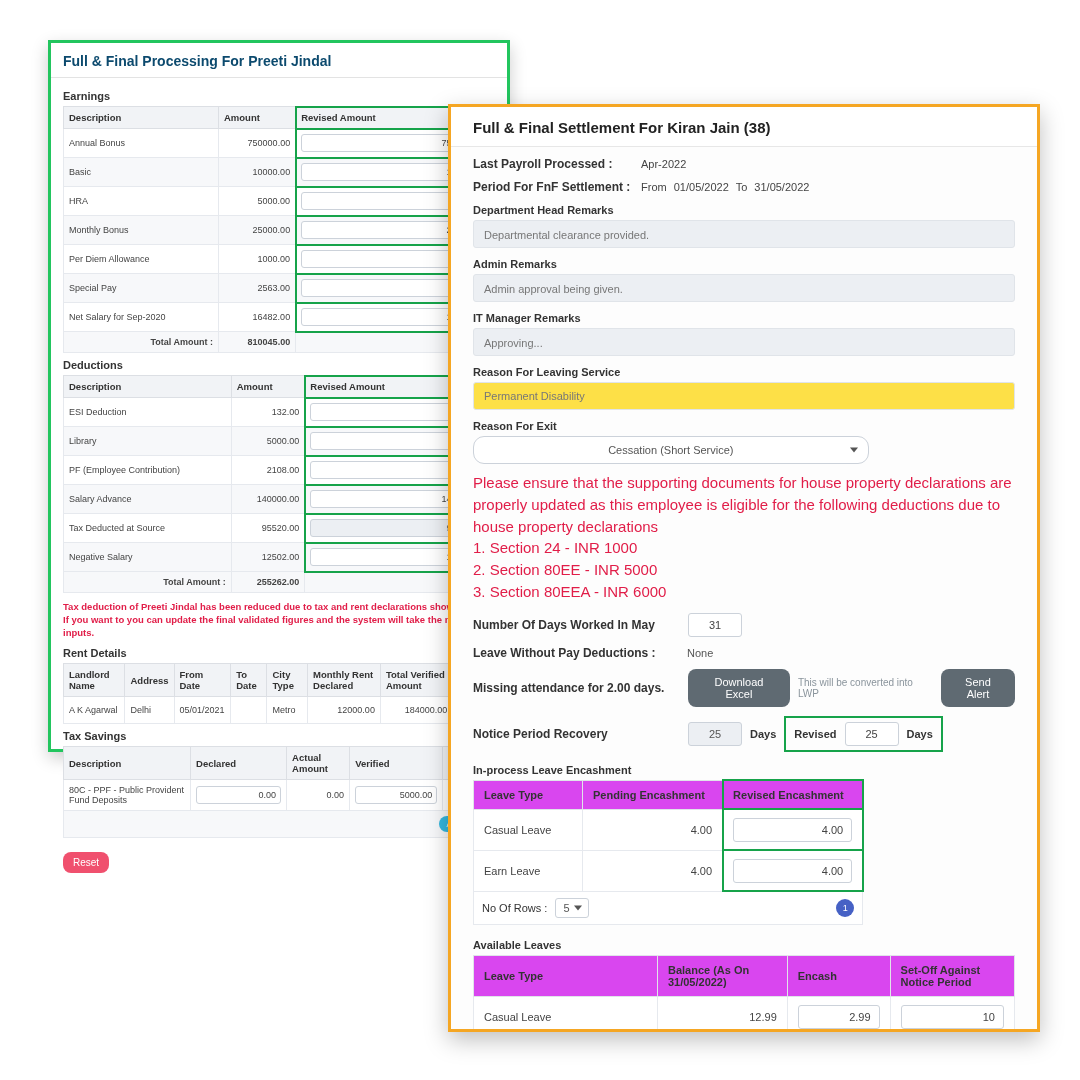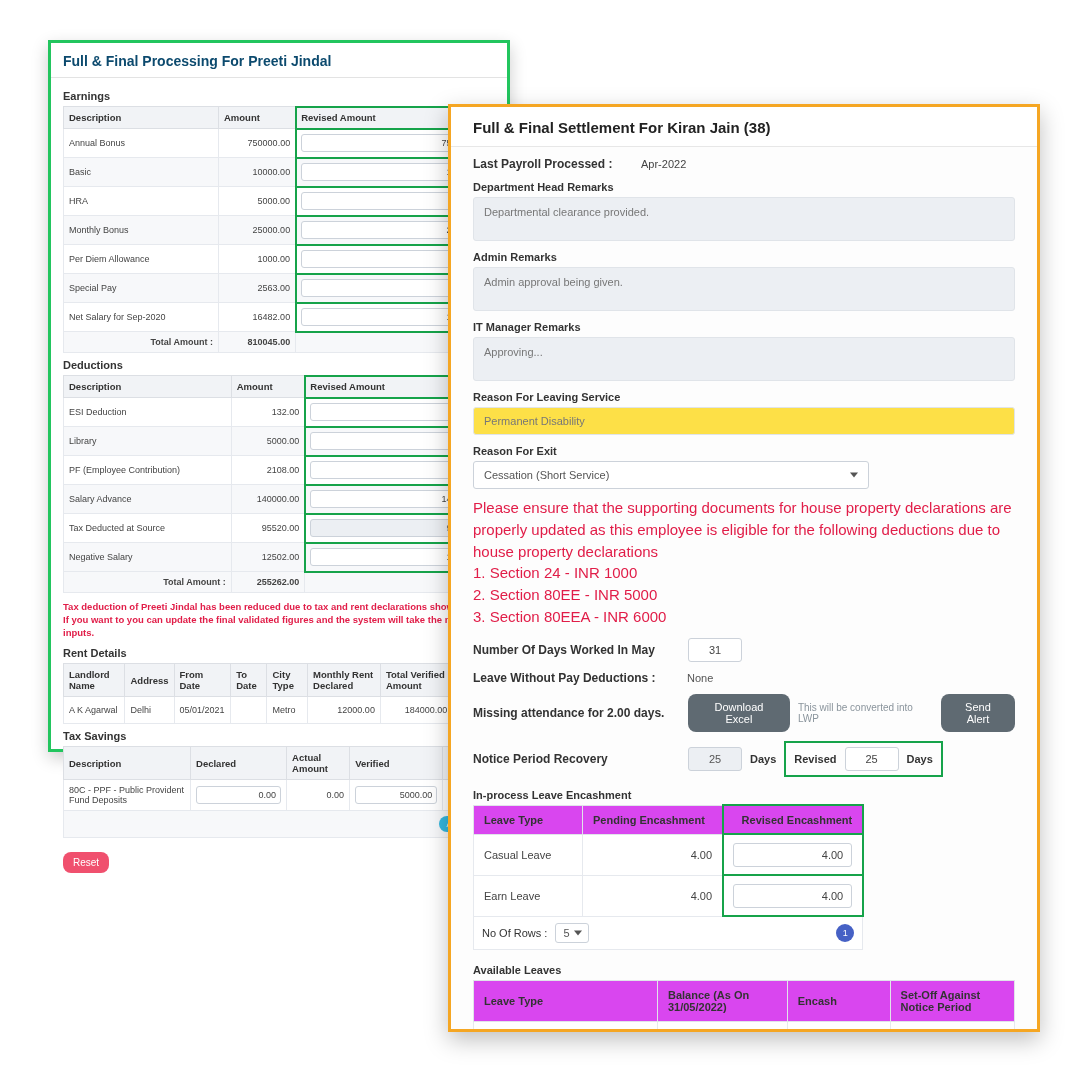--- a/index.html
+++ b/index.html
@@ -79,29 +79,29 @@
   }
   .panel-front-body { padding: 10px 22px 14px 22px; }
 
   .frow { display: flex; align-items: center; margin-bottom: 9px; }
   .flabel { font-size: 12px; font-weight: bold; color: #333; width: 168px; flex: none; }
   .fvalue { font-size: 11px; color: #444; }
 
   .field-label { font-size: 11px; font-weight: bold; color: #333; margin: 10px 0 4px 0; }
   .textarea-box {
     width: 100%; background: #eceff3; border: 1px solid #e0e4e9; border-radius: 3px;
-    color: #777; font-size: 11px; padding: 8px 10px; height: 44px;
+    color: #777; font-size: 11px; padding: 8px 10px; height: 28px;
   }
   .input-box {
     width: 100%; background: #fde047; border: 1px solid #e0e4e9; border-radius: 3px;
     color: #777; font-size: 11px; padding: 7px 10px;
   }
   .select-box {
-    width: 73%; background: #fff; border: 1px solid #ccd2da; border-radius: 3px;
-    color: #555; font-size: 11px; padding: 7px 10px; position: relative;
+    width: 73%; background: #fff; border: 1px solid #ccd2da; border-radius: 11px;
+    color: #555; font-size: 11px; padding: 7px 10px; position: relative; text-align: center;
   }
   .select-box .caret {
     position: absolute; right: 10px; top: 50%; transform: translateY(-50%);
     width: 0; height: 0; border-left: 4px solid transparent; border-right: 4px solid transparent;
     border-top: 5px solid #555;
   }
   .note-red { color: #e11d48; font-size: 15px; line-height: 1.45; margin: 8px 0 6px 0; }
   .note-red div { margin: 0; }
 
   .small-input {
@@ -330,20 +330,29 @@
 
   <div class="panel-front">
     <div class="panel-front-title">Full &amp; Final Settlement For Kiran Jain (38)</div>
     <div class="panel-front-body">
 
       <div class="frow">
         <div class="flabel">Last Payroll Processed :</div>
         <div class="fvalue">Apr-2022</div>
       </div>
 
+      <div class="frow">
+        <div class="flabel">Period For FnF Settlement :</div>
+        <div class="fvalue">
+          <span>From</span>
+          <span style="margin:0 4px;">01/05/2022</span>
+          <span>To</span>
+          <span style="margin-left:4px;">31/05/2022</span>
+        </div>
+      </div>
 
       <div class="field-label">Department Head Remarks</div>
       <div class="textarea-box">Departmental clearance provided.</div>
 
       <div class="field-label">Admin Remarks</div>
       <div class="textarea-box">Admin approval being given.</div>
 
       <div class="field-label">IT Manager Remarks</div>
       <div class="textarea-box">Approving...</div>
 
@@ -390,21 +399,21 @@
           <span class="inline-lbl" style="margin-right:0;">Days</span>
         </span>
       </div>
 
       <div class="field-label" style="margin-top:12px;">In-process Leave Encashment</div>
       <table class="grid2" style="width:72%;">
         <thead>
           <tr>
             <th style="width:28%;">Leave Type</th>
             <th style="width:36%;">Pending Encashment</th>
-            <th style="width:36%;text-align:right;" class="hl-green">Revised Encashment</th>
+            <th style="width:36%;" class="hl-green">Revised Encashment</th>
           </tr>
         </thead>
         <tbody>
           <tr>
             <td>Casual Leave</td>
             <td class="num">4.00</td>
             <td class="hl-green"><input class="enc-input" value="4.00" style=""></td>
           </tr>
           <tr>
             <td>Earn Leave</td>

